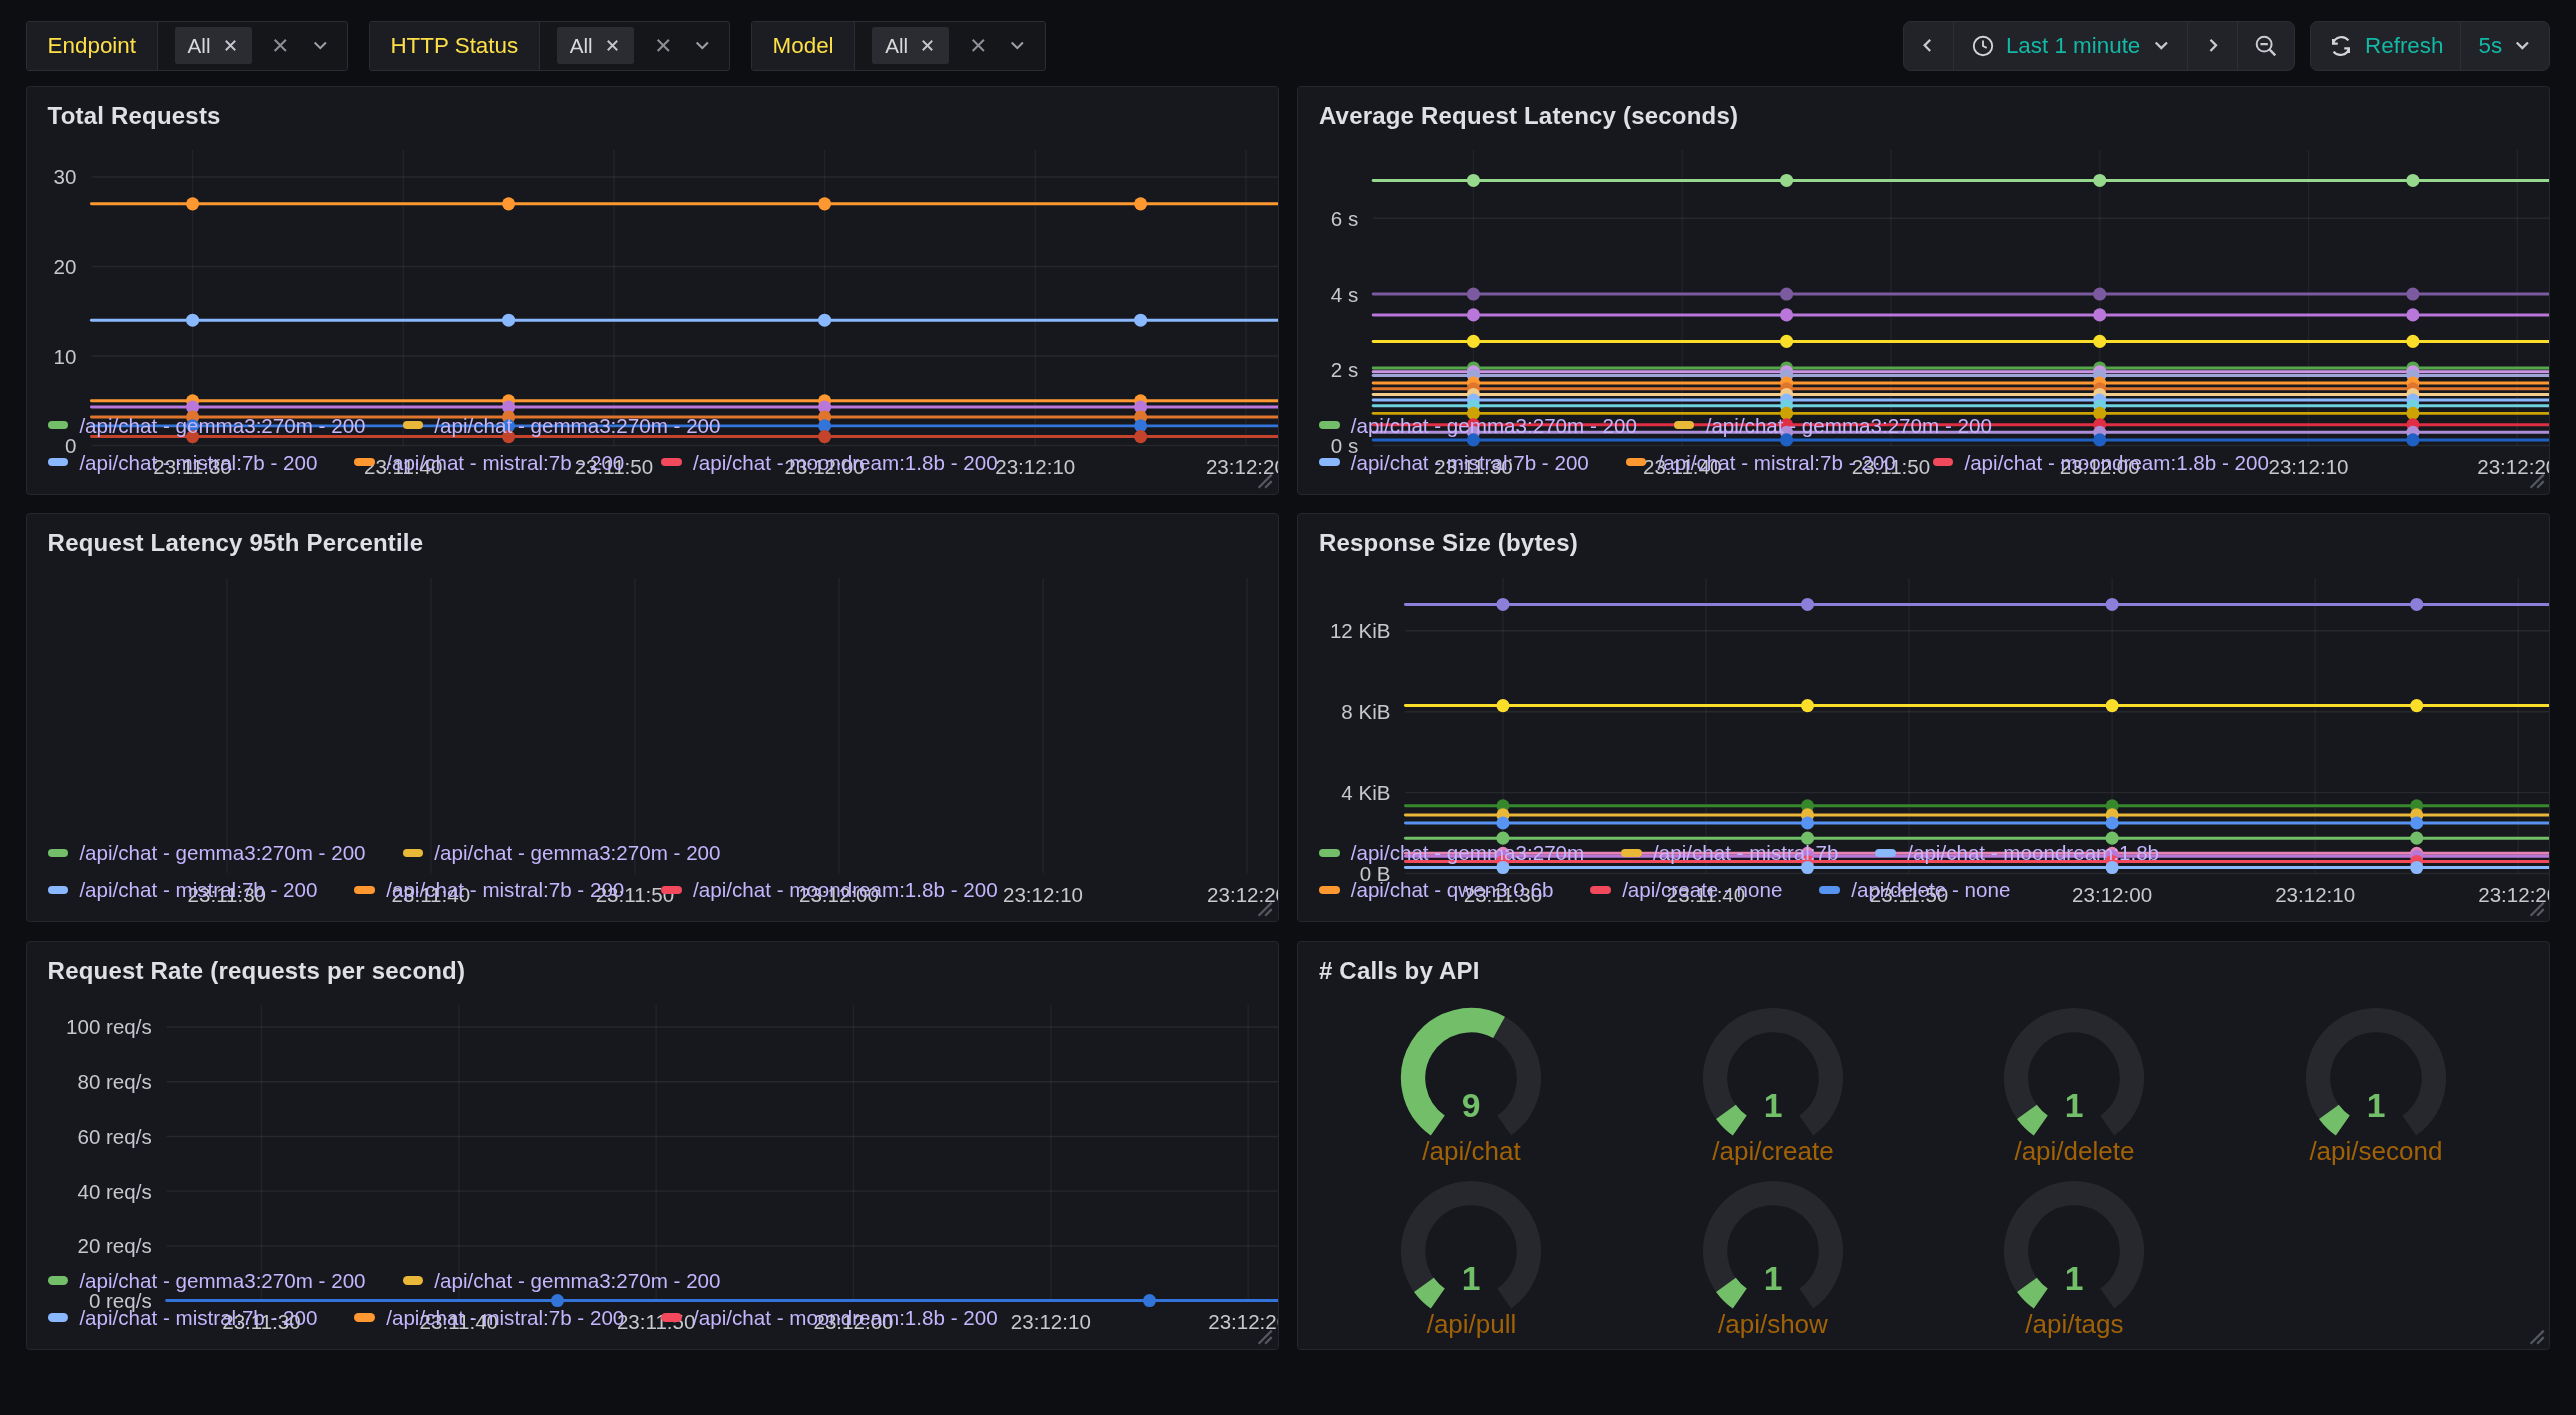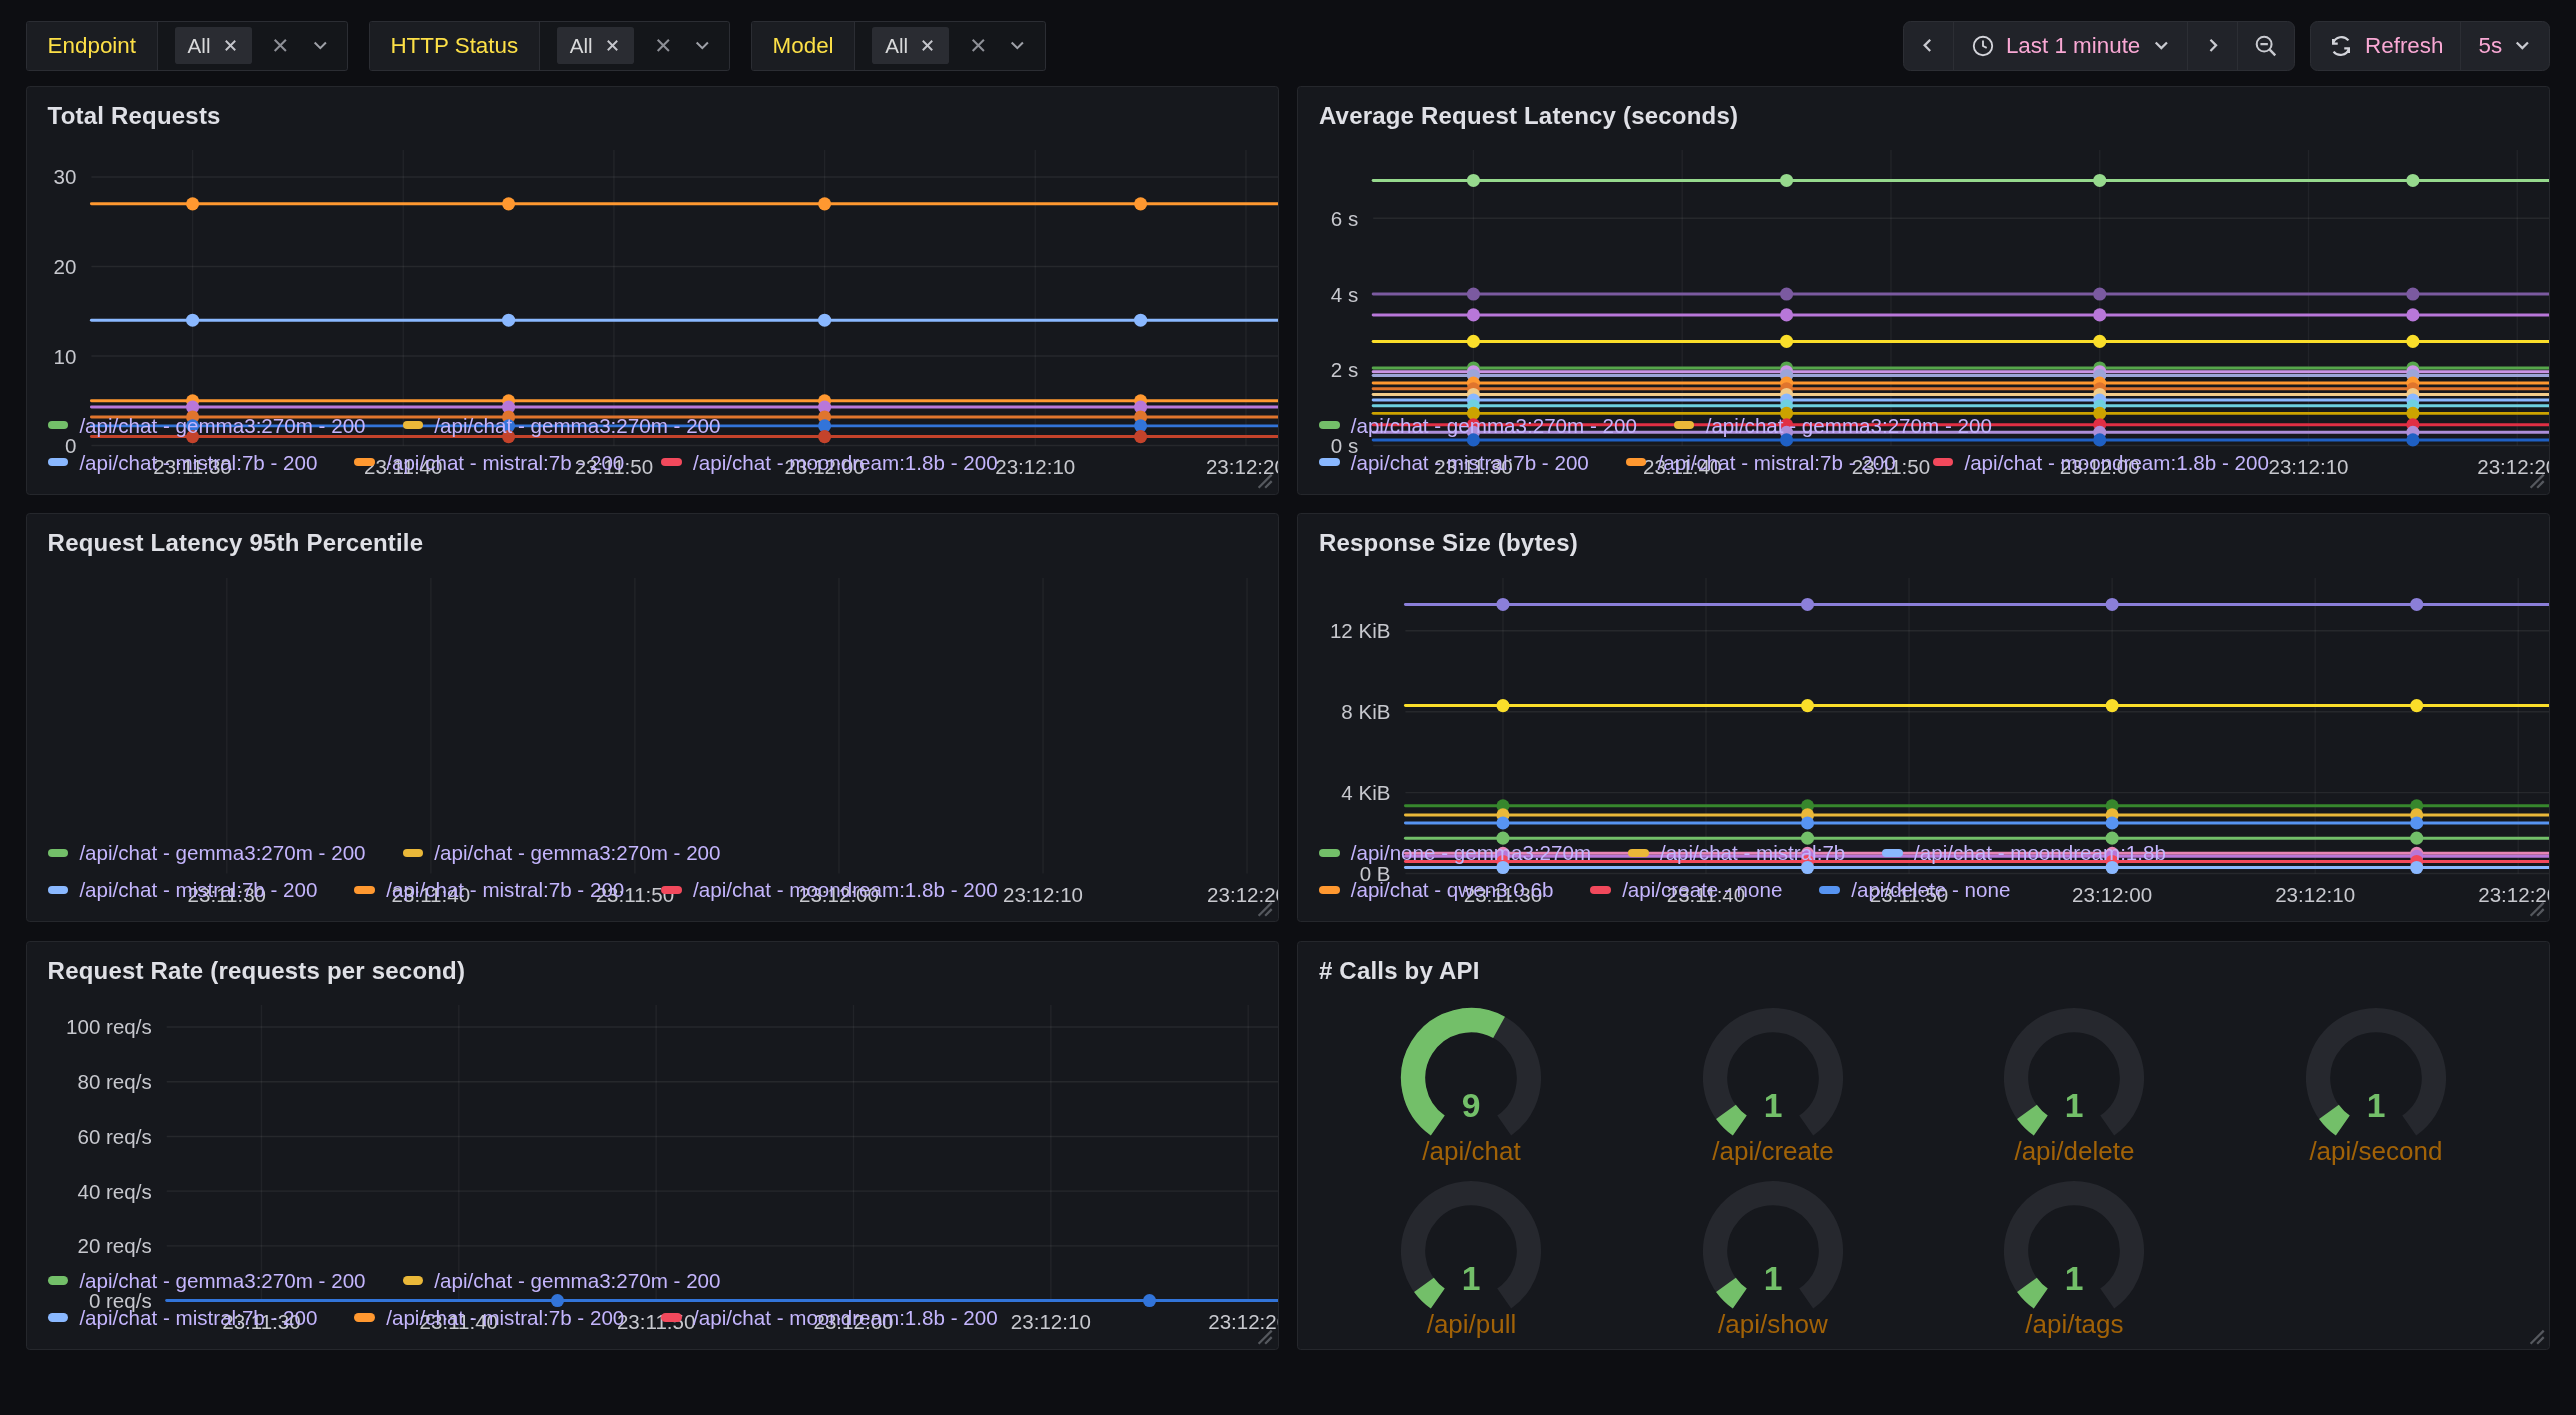--- a/index.html
+++ b/index.html
@@ -17,21 +17,21 @@
   .filter-value { display:flex; align-items:center; gap:18.7px; padding:0 17px; }
   .chip { display:flex; align-items:center; gap:11.2px; background:#2a2c32; border-radius:2.8px;
     padding:6.5px 13px; font-size:20.6px; color:#d8d9da; cursor:pointer; }
   .chip svg, .icon-btn svg { display:block; }
   .icon-plain { display:flex; align-items:center; cursor:pointer; }
 
   .time-controls { display:flex; gap:15px; }
   .btn-group { display:flex; align-items:stretch; height:50px; background:#212329;
     border:0.9px solid #2c2e34; border-radius:7.5px; overflow:hidden; }
   .seg { display:flex; align-items:center; gap:11.2px; padding:0 17px; font-size:22.4px;
-    color:#f9a8d4; cursor:pointer; border-right:0.9px solid #2c2e34; white-space:nowrap; }
+    color:#14b8a6; cursor:pointer; border-right:0.9px solid #2c2e34; white-space:nowrap; }
   .seg:last-child { border-right:none; }
   .seg.narrow { padding:0 15px; }
 
   
   .grid { display:grid; grid-template-columns:1fr 1fr; grid-template-rows:repeat(3,409px);
     gap:18.7px; padding:0 26px; }
   .panel { position:relative; background:#16181d; border:0.9px solid #25272c; border-radius:3.7px;
     display:flex; flex-direction:column; overflow:hidden; }
   .panel-header { padding:15px 20.6px 3.7px 20.6px; }
   .panel-title { font-size:24px; font-weight:700; color:#dfe0e6; letter-spacing:0.2px; }
@@ -528,21 +528,21 @@
           <circle cx="1182.6005" cy="317.013698630137" r="7" fill="#F2495C"></circle>
           <circle cx="205.29500000000002" cy="323.5068493150685" r="7" fill="#8AB8FF"></circle>
           <circle cx="531.0635" cy="323.5068493150685" r="7" fill="#8AB8FF"></circle>
           <circle cx="856.8319999999999" cy="323.5068493150685" r="7" fill="#8AB8FF"></circle>
           <circle cx="1182.6005" cy="323.5068493150685" r="7" fill="#8AB8FF"></circle>
         </svg></div>
     <div class="legend">
         <div class="legend-row">
           <span class="legend-item">
             <span class="legend-chip" style="background: rgb(115, 191, 105);"></span>
-            <span class="legend-label">/api/none - gemma3:270m</span>
+            <span class="legend-label">/api/chat - gemma3:270m</span>
           </span>
           <span class="legend-item">
             <span class="legend-chip" style="background: rgb(234, 184, 57);"></span>
             <span class="legend-label">/api/chat - mistral:7b</span>
           </span>
           <span class="legend-item">
             <span class="legend-chip" style="background: rgb(138, 184, 255);"></span>
             <span class="legend-label">/api/chat - moondream:1.8b</span>
           </span>
         </div>

